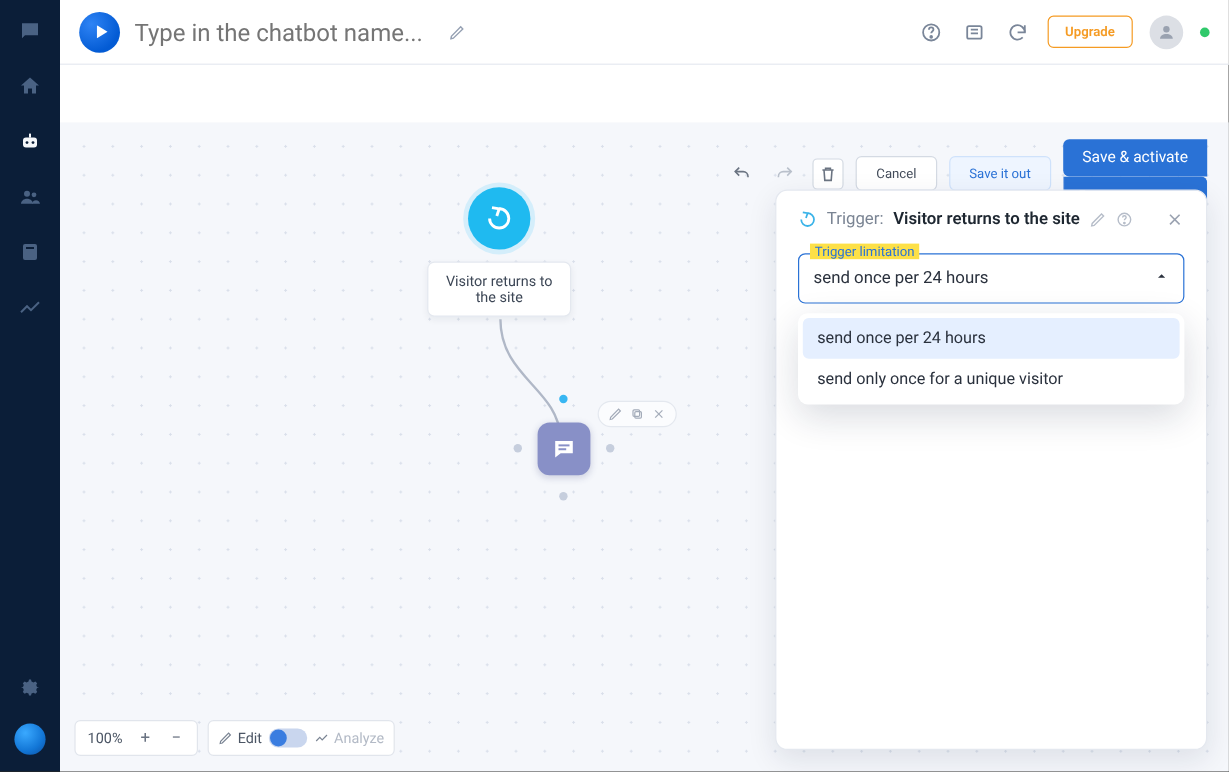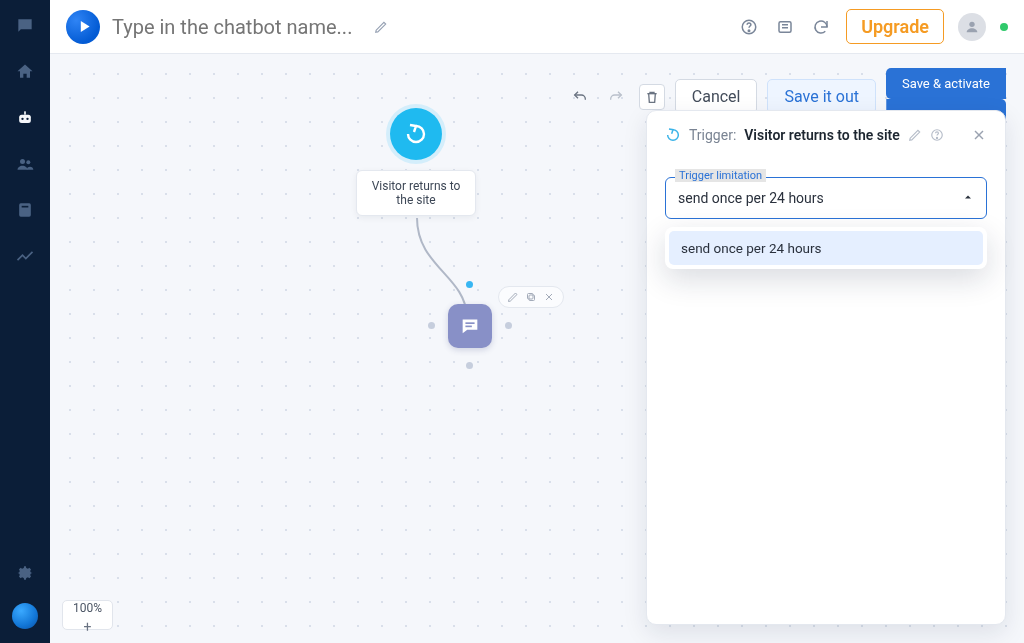--- a/index.html
+++ b/index.html
@@ -26,21 +26,21 @@
   .rail-icon.active { color: #f5f7fa; }
   .rail-icon svg { width: 20px; height: 20px; }
   .rail-spacer { flex: 1; }
   .rail-bottom { display:flex; flex-direction:column; align-items:center; gap:18px; padding-bottom:14px;}
   .rail-blob {
     width: 26px; height: 26px; border-radius: 50%;
     background: radial-gradient(circle at 35% 30%, #3aa9ff 0%, #1276d6 60%, #0b4ea0 100%);
   }
 
   
-  .main { flex:1; display:flex; flex-direction:column; background:#fff; position:relative; }
+  .main { flex:1; display:flex; flex-direction:column; background:#fff; position:relative;gap:48px; }
 
   
   .topbar {
     height: 54px;
     display:flex; align-items:center;
     padding: 0 16px;
     border-bottom: 1px solid #e5e9f0;
     gap: 12px;
     background:#fff;
   }
@@ -70,21 +70,21 @@
   .icon-btn {
     width: 22px; height:22px; display:flex; align-items:center; justify-content:center;
     color:#7a8699; cursor:pointer; border-radius:4px;
   }
   .icon-btn svg { width: 18px; height:18px; }
   .upgrade-btn {
     border: 1.5px solid #f59b23;
     color: #f59b23;
     background: #fff;
     font-weight: 600;
-    font-size: 18px;
+    font-size: 11px;
     padding: 6px 14px;
     border-radius: 5px;
     cursor: pointer;
   }
   .avatar {
     width: 28px; height:28px; border-radius:50%;
     background: #dcdfe5;
     display:flex; align-items:center; justify-content:center;
     color:#9aa2b0;
   }
@@ -106,21 +106,21 @@
   }
   .ct-icon {
     width: 26px; height:26px; display:flex; align-items:center; justify-content:center;
     color:#6b7482; cursor:pointer; border-radius:4px;
   }
   .ct-icon.box { border:1px solid #d4dae3; background:#fff; }
   .ct-icon.disabled { color:#b9c0cb; cursor:default; }
   .ct-icon svg { width:16px; height:16px; }
   .ct-btn {
     border:1px solid #d4dae3; background:#fff; color:#434c5a;
-    font-size:16px; padding:7px 16px; border-radius:5px; cursor:pointer;
+    font-size:11px; padding:7px 16px; border-radius:5px; cursor:pointer;
   }
   .ct-btn.ghost-blue {
     border:1px solid #cfe2fb; background:#eef5ff; color:#2a72d6;
   }
   .ct-save {
     background:#2a72d6; color:#fff; border:none;
     font-size:13px; padding:8px 16px; border-radius:5px 0 0 5px; cursor:pointer;
   }
   .ct-save-drop {
     background:#2a72d6; color:#fff; border:none; border-left:1px solid rgba(255,255,255,.25);
@@ -176,21 +176,21 @@
   .node-actions .mini svg { width:12px;height:12px; }
 
   
   .bottombar {
     position:absolute; left:12px; bottom:12px;
     height:32px; display:flex; align-items:center; gap:8px;
   }
   .zoom-group {
     display:flex; align-items:center; background:#fff;
     border:1px solid #e1e5ec; border-radius:5px; height:30px;
-    padding:0 6px; gap:4px;flex-direction:column;
+    padding:0 6px; gap:4px;
   }
   .zoom-value { font-size:12px; color:#4c5665; padding:0 4px; }
   .zoom-btn {
     width:22px;height:22px; display:flex;align-items:center;justify-content:center;
     color:#6a7382; cursor:pointer; font-size:14px;
   }
   .mode-group {
     display:flex; align-items:center; background:#fff;
     border:1px solid #e1e5ec; border-radius:5px; height:30px;
     padding:0 8px; gap:6px;
@@ -208,35 +208,35 @@
   }
 
   
   .panel {
     position:absolute; top:56px; right:18px;
     width:360px; bottom:18px;
     background:#fff; border:1px solid #e4e8ef; border-radius:10px;
     box-shadow: 0 8px 24px rgba(20,30,60,.10);
     padding: 16px 18px;
   }
-  .panel-head { display:flex; align-items:center; gap:8px; margin-bottom:34px; }
+  .panel-head { display:flex; align-items:center; gap:8px; margin-bottom:20px; }
   .panel-head .ti { color:#3ab3e8; display:inline-flex; }
   .panel-head .lbl { font-size:14px; color:#7a8493; }
   .panel-head .val { font-size:14px; color:#1d2630; font-weight:600; }
   .panel-head .sp { flex:1; }
   .panel-head .hi { color:#b6bdc9; cursor:pointer; display:inline-flex; }
   .panel-head .hi svg { width:14px;height:14px; }
   .close-x {
     color:#9aa2b0; cursor:pointer; display:inline-flex; margin-left:6px;
   }
 
   .field-wrap { position:relative; }
   .field-label {
     position:absolute; top:-8px; left:10px;
-    background:#e5e5e5; padding:0 4px;
+    background:#fde047; padding:0 4px;
     font-size:11px; color:#2a72d6;
   }
   .select-box {
     width:100%; height:42px;
     border:1.5px solid #2a72d6; border-radius:6px;
     display:flex; align-items:center; justify-content:space-between;
     padding:0 12px; cursor:pointer;
     font-size:14px; color:#2a313d;
   }
   .select-box .arrow { color:#2a313d; }
@@ -471,27 +471,43 @@
             <span>send once per 24 hours</span>
             <span class="arrow">
               <svg width="12" height="12" viewBox="0 0 24 24" fill="currentColor">
                   <path d="M6 15l6-6 6 6z"></path>
                 </svg>
             </span>
           </div>
 
           <div class="dropdown">
             <div class="dropdown-item selected">send once per 24 hours</div>
+            <div class="dropdown-item">send only once for a unique visitor</div>
           </div>
         </div>
       </div>
 
       <div class="bottombar">
         <div class="zoom-group">
           <span class="zoom-value">100%</span>
           <span class="zoom-btn">+</span>
           <span class="zoom-btn">−</span>
         </div>
+        <div class="mode-group">
+          <span class="mode-label">
+            <svg viewBox="0 0 24 24" fill="none" stroke="currentColor" stroke-width="2">
+                <path d="M3 21l3.5-.7L20 7l-3-3L3.7 17.5 3 21z"></path>
+              </svg>
+            <span>Edit</span>
+          </span>
+          <div class="toggle"></div>
+          <span class="mode-label dim">
+            <svg viewBox="0 0 24 24" fill="none" stroke="currentColor" stroke-width="2">
+                <polyline points="3 17 9 11 13 15 21 7"></polyline>
+              </svg>
+            <span>Analyze</span>
+          </span>
+        </div>
       </div>
 
     </div>
   </div>
 </div>
 
 </body></html>

